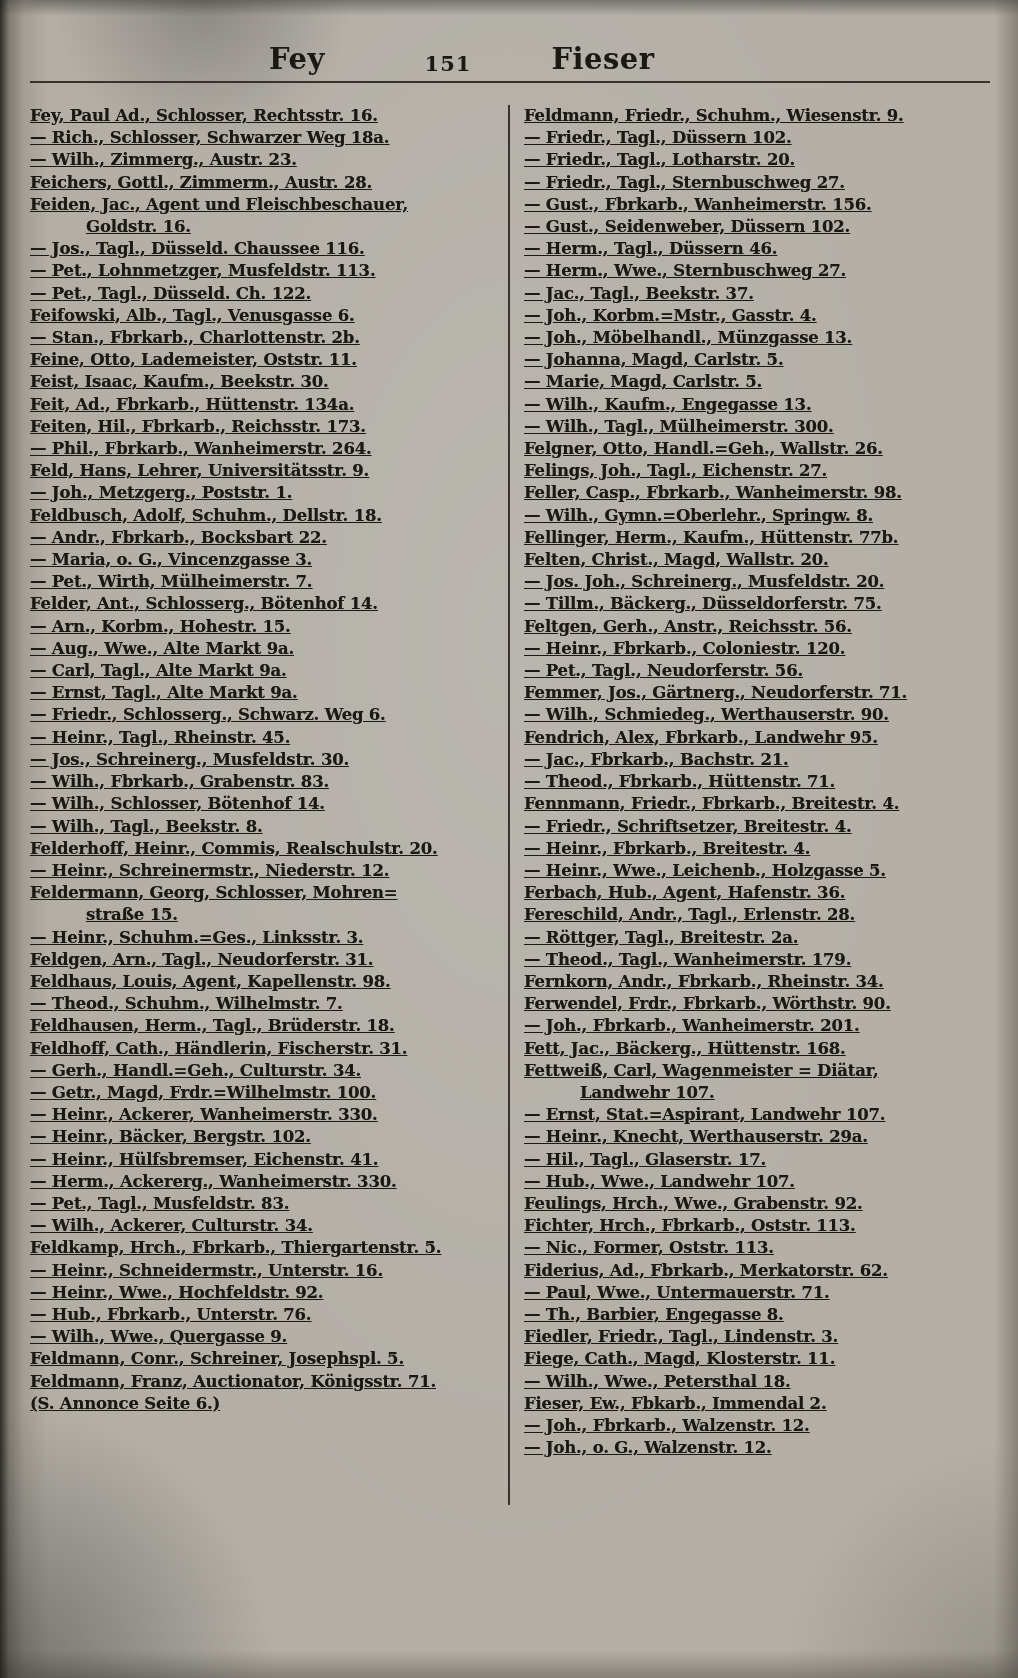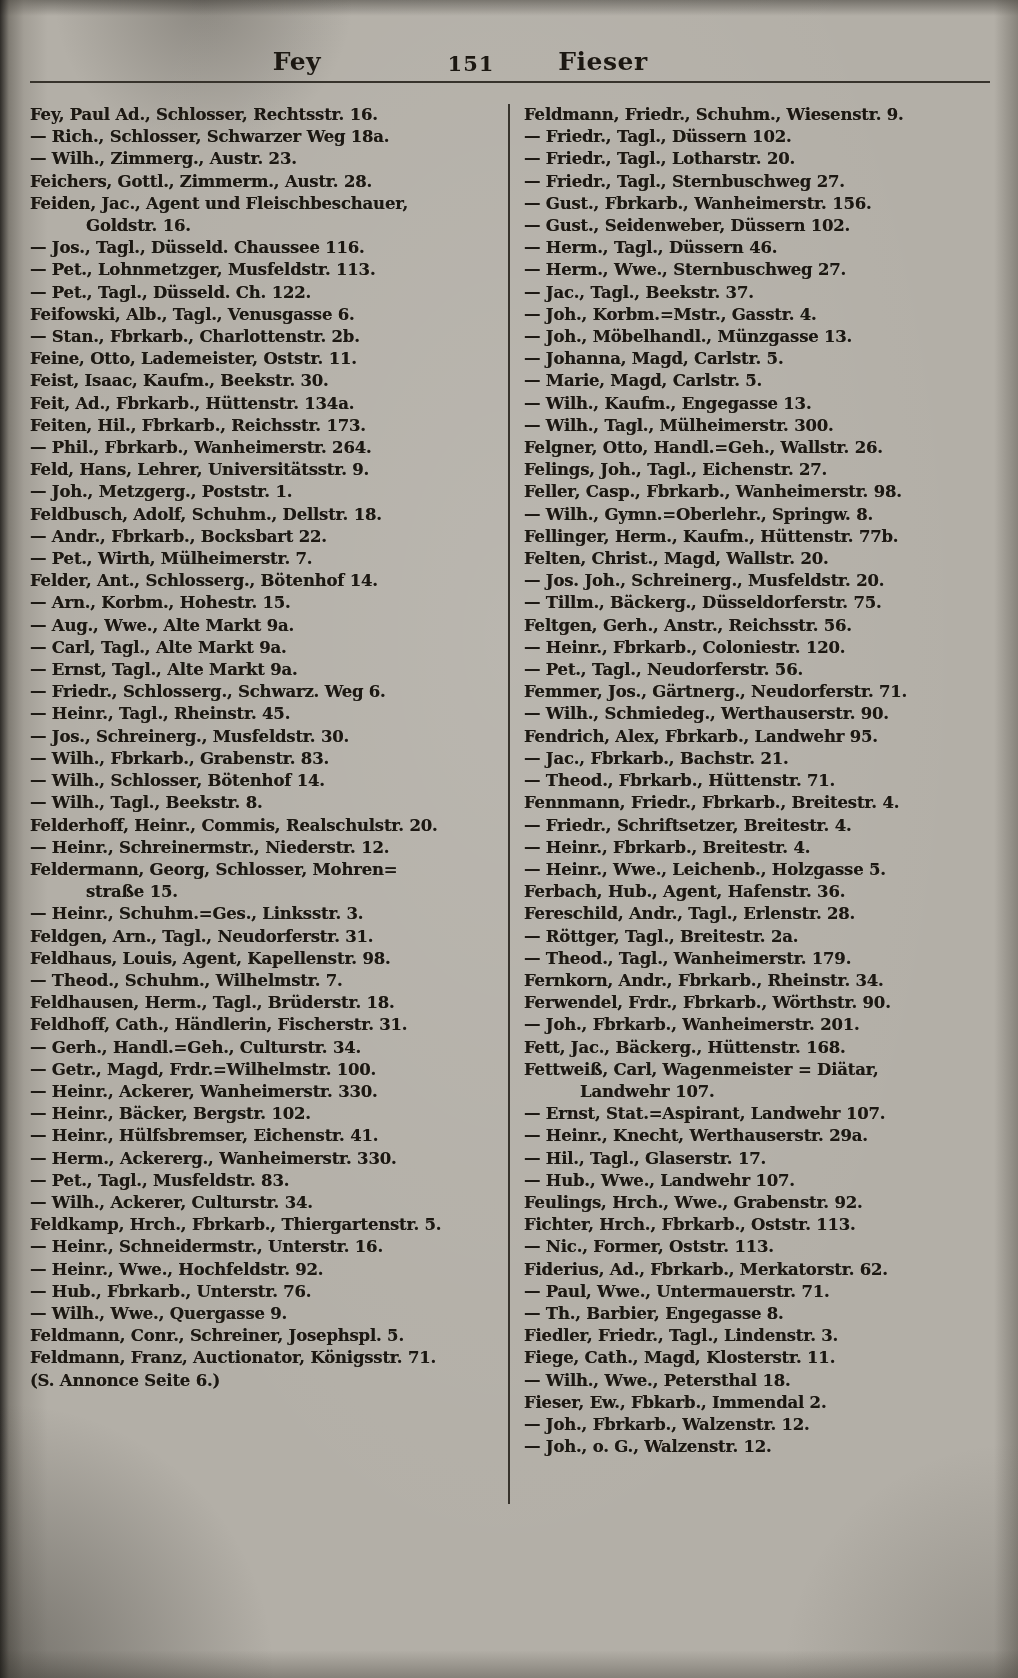--- a/index.html
+++ b/index.html
@@ -29,36 +29,37 @@
   .header {
     position: relative;
     height: 38px;
     margin-top: 38px;
   }
   .guide, .pagenum {
     position: absolute;
     bottom: 0;
     transform: translateX(-50%);
     font-weight: bold;
-    font-size: 25px;
+    font-size: 29px;
     letter-spacing: 0.5px;
     white-space: nowrap;
   }
   .guide.left  { left: 297px; }
-  .pagenum     { left: 471px; font-size: 21px; letter-spacing: 1px; }
+  .pagenum     { left: 448px; font-size: 21px; letter-spacing: 1px; }
   .guide.right { left: 603px; }
   .rule {
     margin: 5px 28px 0 30px;
     border-top: 2px solid #37332c;
   }
   .columns {
     display: flex;
-    margin: 0 24px 0 30px;
-    padding-top: 21px;
+    margin: 8px 24px 0 30px;
+    padding-top: 14px;
     min-height: 1400px;
+    text-decoration: underline;
   }
   .col { box-sizing: border-box; }
   .colL {
     flex: 0 0 478px;
     padding-right: 12px;
   }
   .colR {
     flex: 1;
     border-left: 2px solid #37332c;
     padding-left: 14px;
@@ -105,20 +106,21 @@
           <div class="entry">— Stan., Fbrkarb., Charlottenstr. 2b.</div>
           <div class="entry">Feine, Otto, Lademeister, Oststr. 11.</div>
           <div class="entry">Feist, Isaac, Kaufm., Beekstr. 30.</div>
           <div class="entry">Feit, Ad., Fbrkarb., Hüttenstr. 134a.</div>
           <div class="entry">Feiten, Hil., Fbrkarb., Reichsstr. 173.</div>
           <div class="entry">— Phil., Fbrkarb., Wanheimerstr. 264.</div>
           <div class="entry">Feld, Hans, Lehrer, Universitätsstr. 9.</div>
           <div class="entry">— Joh., Metzgerg., Poststr. 1.</div>
           <div class="entry">Feldbusch, Adolf, Schuhm., Dellstr. 18.</div>
           <div class="entry">— Andr., Fbrkarb., Bocksbart 22.</div>
+          <div class="entry">— Maria, o. G., Vincenzgasse 3.</div>
           <div class="entry">— Pet., Wirth, Mülheimerstr. 7.</div>
           <div class="entry">Felder, Ant., Schlosserg., Bötenhof 14.</div>
           <div class="entry">— Arn., Korbm., Hohestr. 15.</div>
           <div class="entry">— Aug., Wwe., Alte Markt 9a.</div>
           <div class="entry">— Carl, Tagl., Alte Markt 9a.</div>
           <div class="entry">— Ernst, Tagl., Alte Markt 9a.</div>
           <div class="entry">— Friedr., Schlosserg., Schwarz. Weg 6.</div>
           <div class="entry">— Heinr., Tagl., Rheinstr. 45.</div>
           <div class="entry">— Jos., Schreinerg., Musfeldstr. 30.</div>
           <div class="entry">— Wilh., Fbrkarb., Grabenstr. 83.</div>

